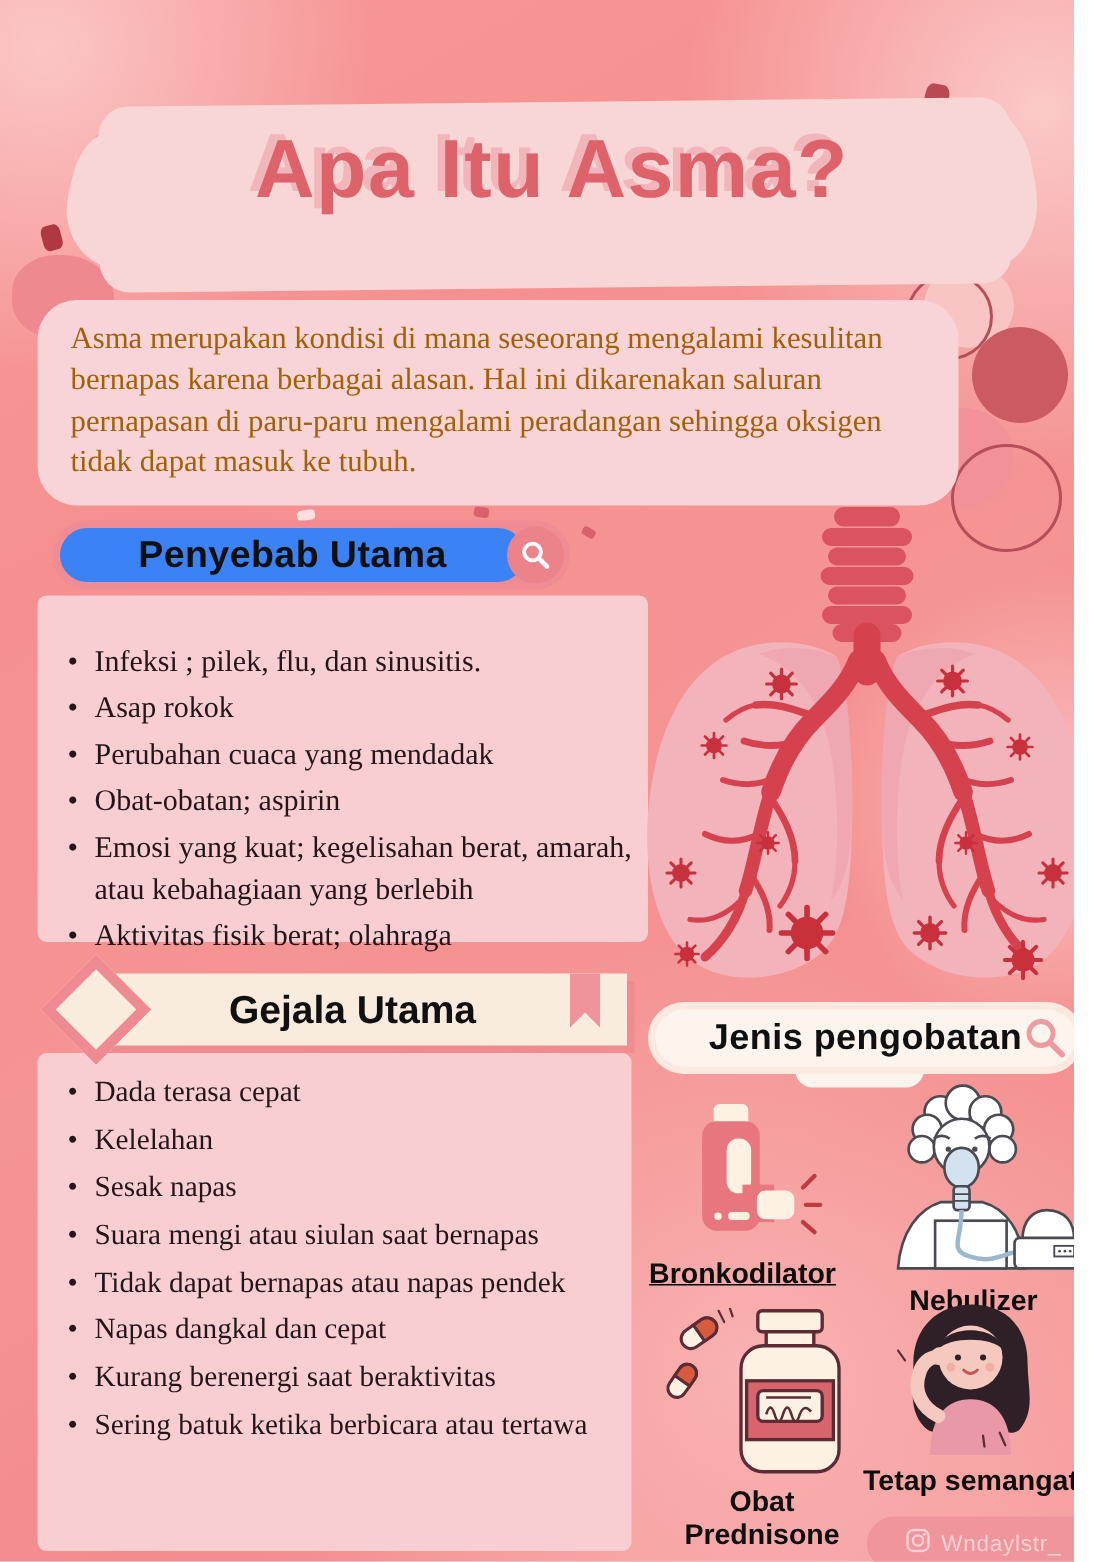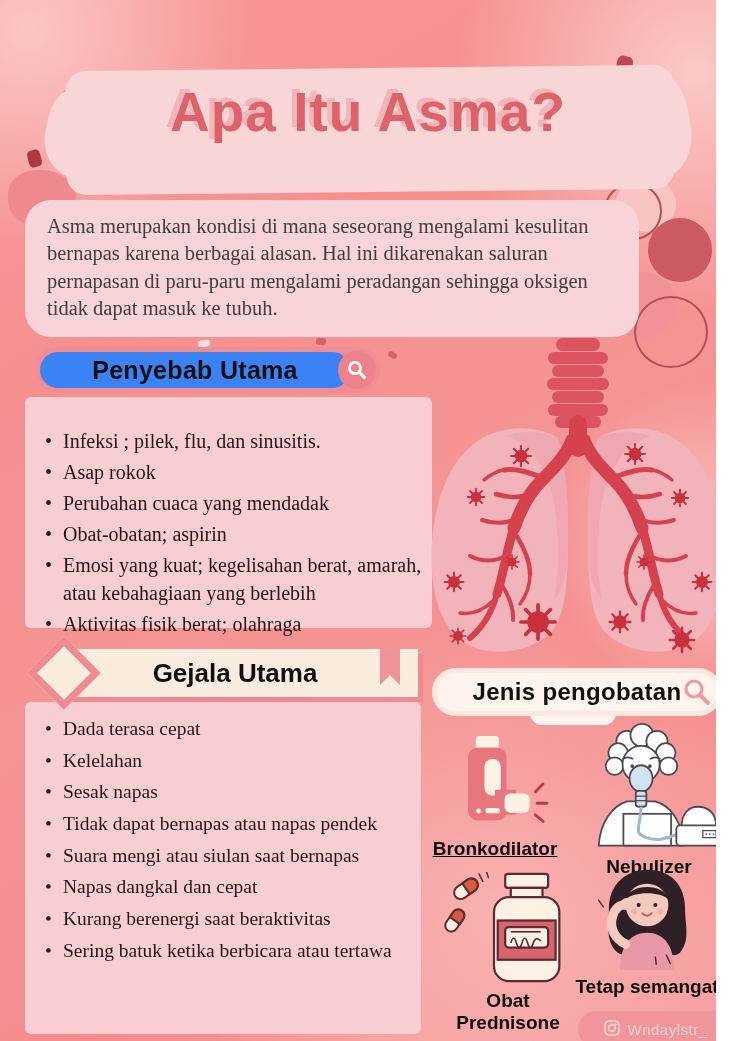--- a/index.html
+++ b/index.html
@@ -34,21 +34,21 @@
     font-size:55px; font-weight:bold; letter-spacing:1px; color:#dd6269;
     text-shadow:-5px -4px 0 #f2b6ba; z-index:3;
   }
 
   
   .intro-box {
     position:absolute; left:25px; top:200px; width:614px; height:137px;
     background:#f8d3d7; border-radius:26px; padding:13px 20px 12px 22px; z-index:2;
   }
   .intro-box p {
-    font-family:"Liberation Serif", serif; font-size:20.5px; line-height:1.33; color:#404040;
+    font-family:"Liberation Serif", serif; font-size:20.5px; line-height:1.33; color:#a16207;
   }
 
   
   .search-pill { position:absolute; z-index:3; }
   .pill-outer { position:relative; width:100%; height:100%; border-radius:999px; }
   .causes-pill { left:35px; top:347px; width:345px; height:46px; }
   .causes-pill .pill-outer { background:#f08d94; padding:5px; }
   .pill-inner {
     position:absolute; left:5px; top:5px; right:30px; bottom:5px;
     background:#3b82f6; border-radius:999px; display:flex; align-items:center; justify-content:center;
@@ -227,22 +227,22 @@
       </svg>
     </span>
   </div>
   <div class="diamond"></div>
 
   <div class="panel symptoms-panel">
     <ul>
       <li>Dada terasa cepat</li>
       <li>Kelelahan</li>
       <li>Sesak napas</li>
+      <li>Suara mengi atau siulan saat bernapas</li>
       <li>Tidak dapat bernapas atau napas pendek</li>
-      <li>Suara mengi atau siulan saat bernapas</li>
       <li>Napas dangkal dan cepat</li>
       <li>Kurang berenergi saat beraktivitas</li>
       <li>Sering batuk ketika berbicara atau tertawa</li>
     </ul>
   </div>
 
   <div class="search-pill treat-pill">
     <div class="pill-outer">
       <div class="pill-inner">Jenis pengobatan</div>
       <span class="mag-out">

